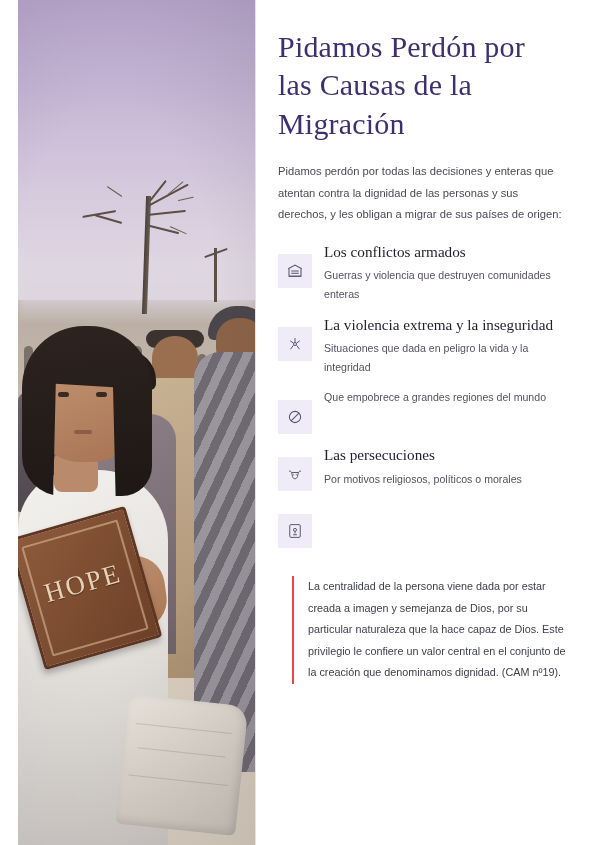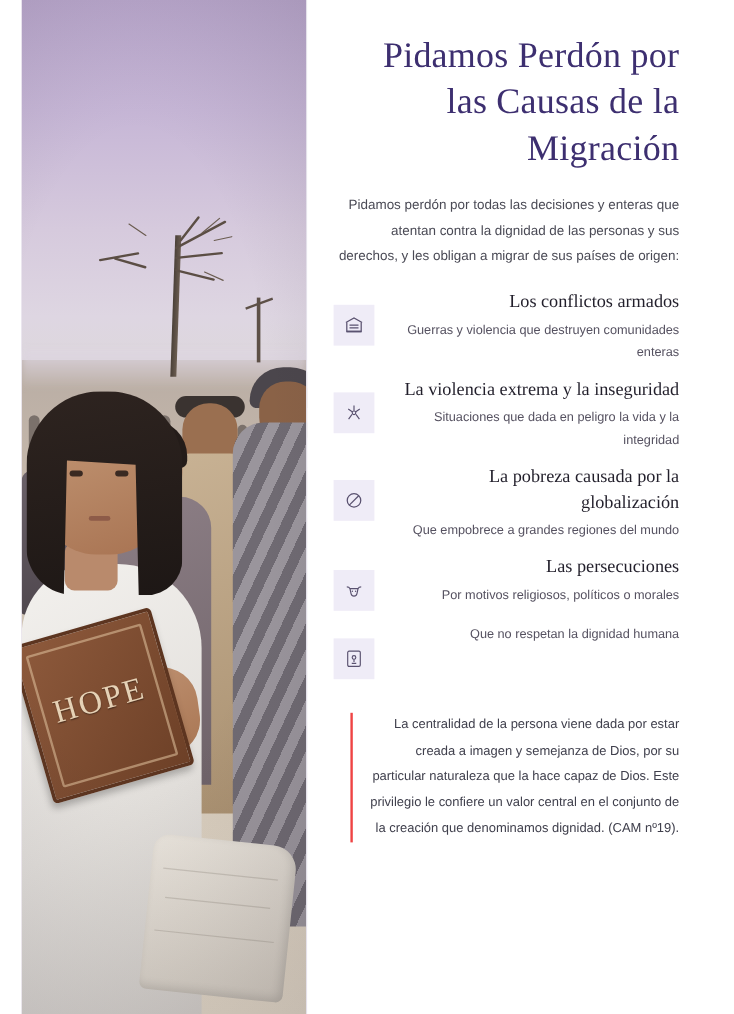--- a/index.html
+++ b/index.html
@@ -179,21 +179,20 @@
     position:absolute; right:0; top:0; width:1px; height:845px;
     background:#e4e1ea;
   }
 
   
   .content {
     position: relative;
     flex: 1 1 auto;
     padding: 28px 46px 0 22px;
     background: #ffffff;
-    text-align: right;
   }
   .title {
     font-family: "Liberation Serif", serif;
     font-size: 30px;
     line-height: 1.28;
     color: #3d2f70;
     font-weight: 400;
     letter-spacing: .2px;
     margin-bottom: 18px;
   }
@@ -368,21 +367,20 @@
       </div>
 
       <div class="cause">
         <div class="icon-box">
           <svg width="18" height="18" viewBox="0 0 24 24" fill="none" stroke="currentColor" stroke-width="1.4">
             <circle cx="12" cy="12" r="7.5"></circle>
               <path d="M6.8 17.2L17.2 6.8"></path>
           </svg>
         </div>
         <div class="cause-text">
-          <div class="cause-title">La pobreza causada por la globalización</div>
           <div class="cause-desc">Que empobrece a grandes regiones del mundo</div>
         </div>
       </div>
 
       <div class="cause">
         <div class="icon-box">
           <svg width="18" height="18" viewBox="0 0 24 24" fill="none" stroke="currentColor" stroke-width="1.3">
             <path d="M4 8c2 0 3 1 3.5 2"></path>
               <path d="M20 8c-2 0-3 1-3.5 2"></path>
             <path d="M7.5 10h9l-1.2 5.5c-.4 1.8-1.7 2.8-3.3 2.8s-2.9-1-3.3-2.8L7.5 10z"></path>
@@ -399,21 +397,20 @@
       <div class="cause">
         <div class="icon-box">
           <svg width="18" height="18" viewBox="0 0 24 24" fill="none" stroke="currentColor" stroke-width="1.3">
             <rect x="5" y="3.5" width="14" height="17" rx="1.5"></rect>
             <path d="M12 8.5a2 2 0 1 0 0 4 2 2 0 0 0 0-4z"></path>
             <path d="M12 12.5v3"></path>
               <path d="M9.5 17h5"></path>
           </svg>
         </div>
         <div class="cause-text">
-          <div class="cause-desc">Que no respetan la dignidad humana</div>
         </div>
       </div>
 
     </div>
 
     <blockquote class="quote">La centralidad de la persona viene dada por estar creada a imagen y semejanza de Dios, por su particular naturaleza que la hace capaz de Dios. Este privilegio le confiere un valor central en el conjunto de la creación que denominamos dignidad. (CAM nº19).</blockquote>
     <div class="bottom-space"></div>
   </div>
 
 </div>

